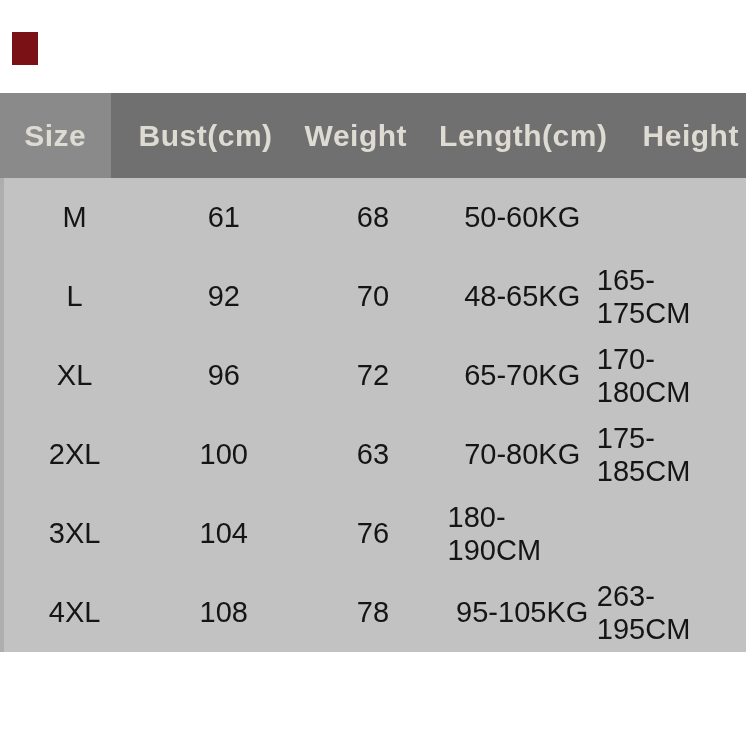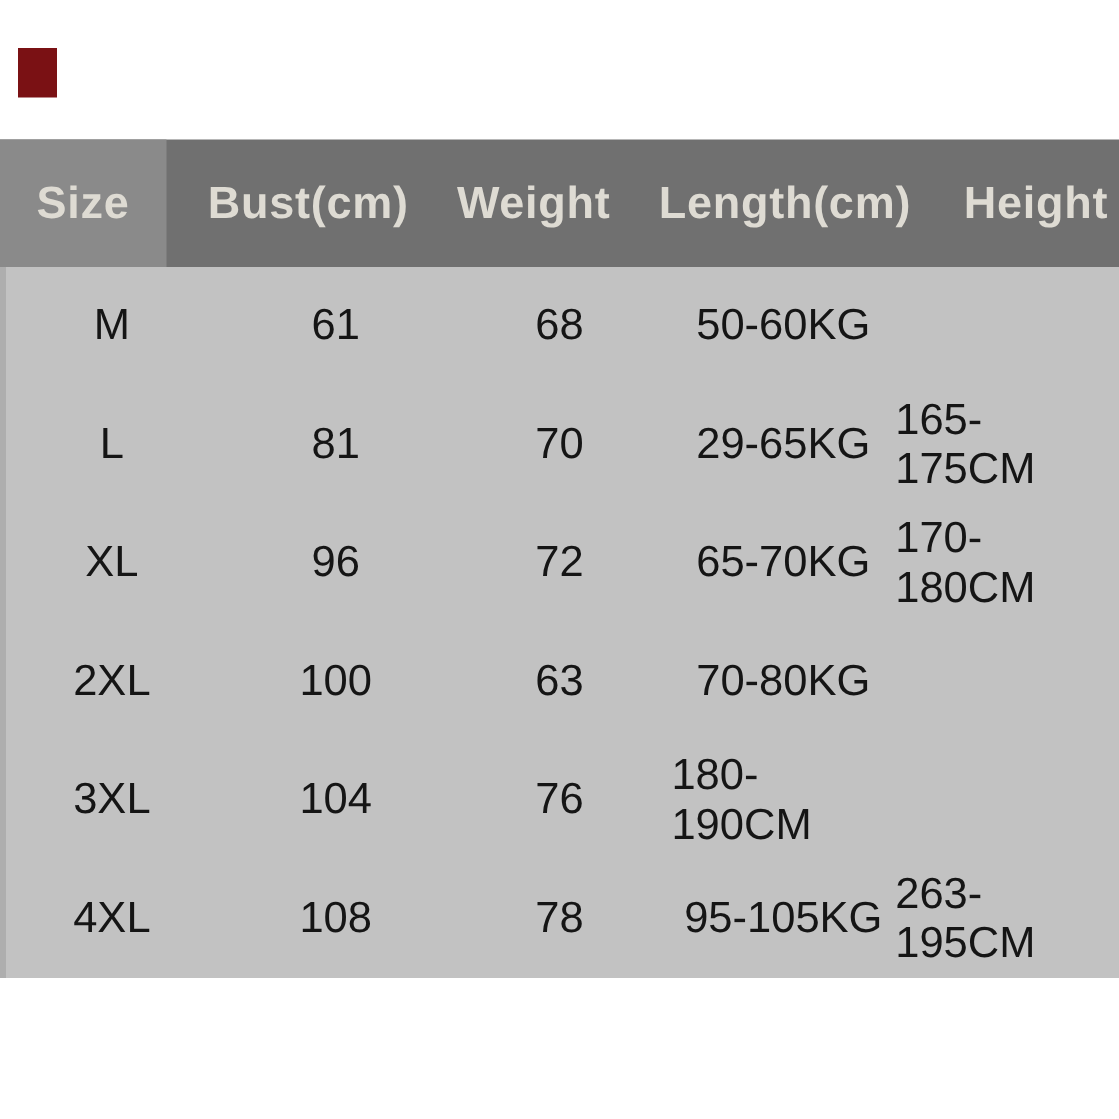--- a/index.html
+++ b/index.html
@@ -96,39 +96,40 @@
 
       <div class="trow">
         <div class="tcell">M</div>
         <div class="tcell">61</div>
         <div class="tcell">68</div>
         <div class="tcell">50-60KG</div>
       </div>
 
       <div class="trow">
         <div class="tcell">L</div>
-        <div class="tcell">81</div>
+        <div class="tcell">92</div>
         <div class="tcell">70</div>
-        <div class="tcell">29-65KG</div>
+        <div class="tcell">48-65KG</div>
         <div class="tcell">165-175CM</div>
       </div>
 
       <div class="trow">
         <div class="tcell">XL</div>
         <div class="tcell">96</div>
         <div class="tcell">72</div>
         <div class="tcell">65-70KG</div>
         <div class="tcell">170-180CM</div>
       </div>
 
       <div class="trow">
         <div class="tcell">2XL</div>
         <div class="tcell">100</div>
         <div class="tcell">63</div>
         <div class="tcell">70-80KG</div>
+        <div class="tcell">175-185CM</div>
       </div>
 
       <div class="trow">
         <div class="tcell">3XL</div>
         <div class="tcell">104</div>
         <div class="tcell">76</div>
         <div class="tcell">180-190CM</div>
       </div>
 
       <div class="trow">

